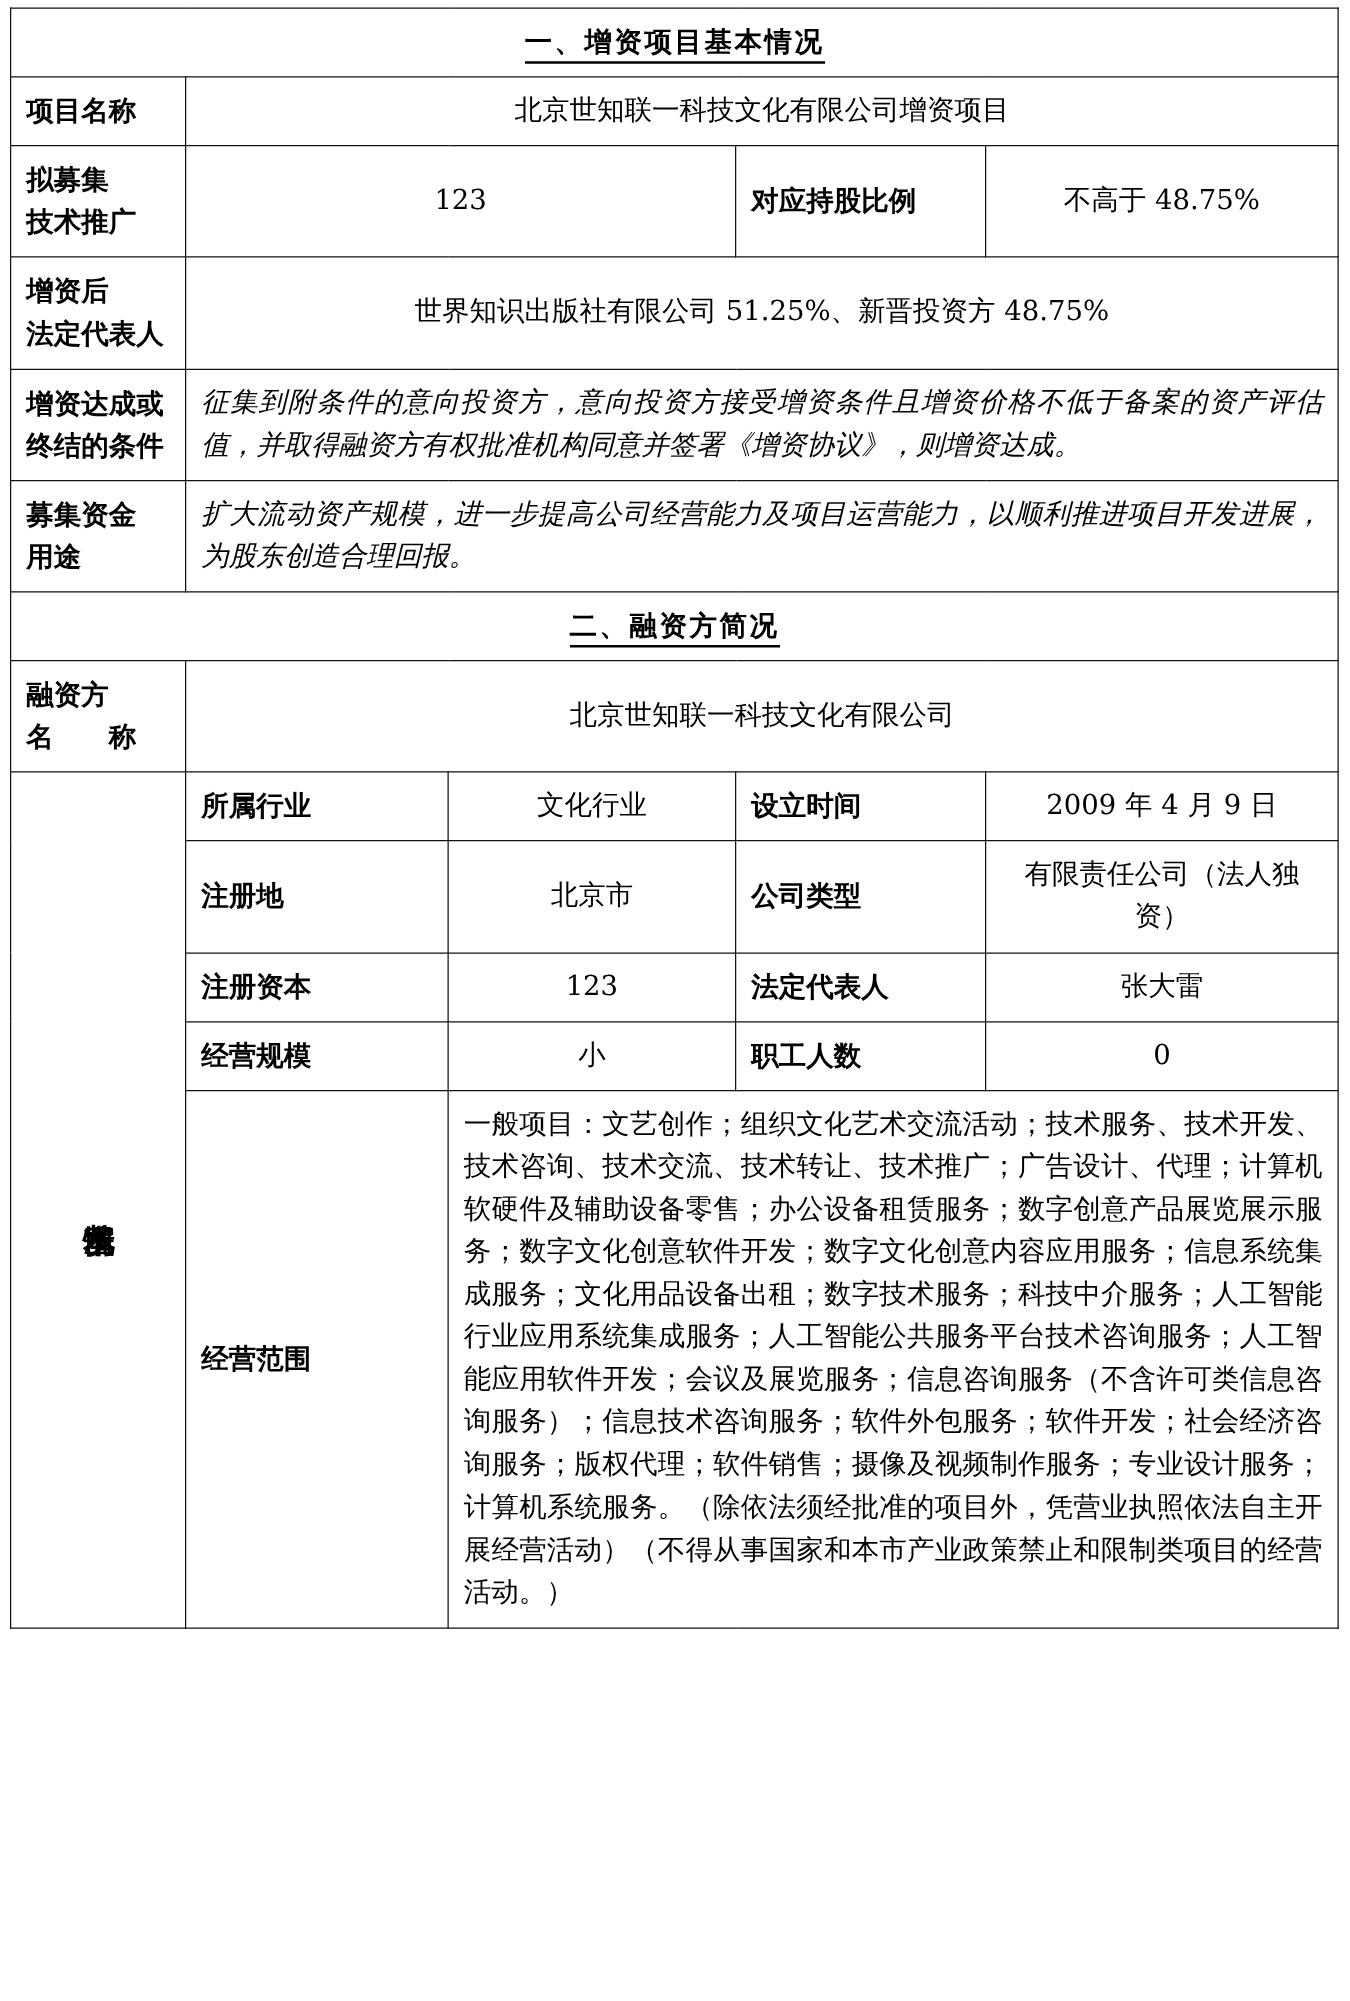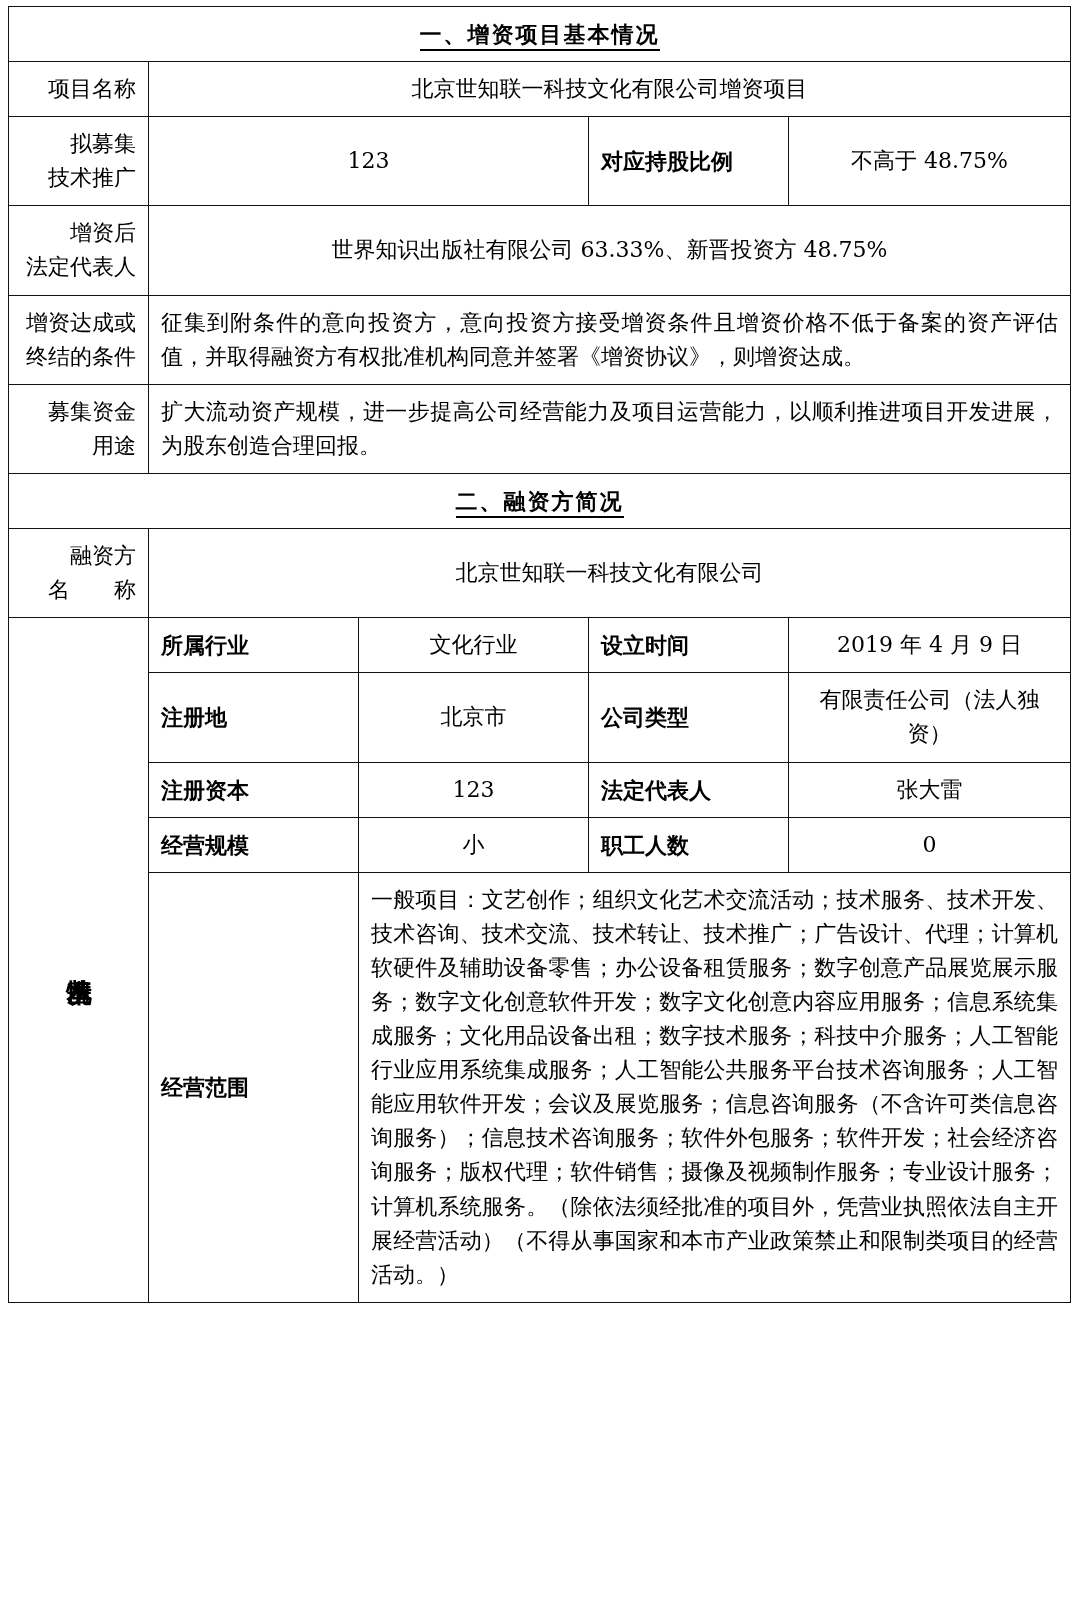--- a/index.html
+++ b/index.html
@@ -35,22 +35,22 @@
     font-size: 27px;
     font-weight: bold;
     letter-spacing: 2px;
     padding: 14px 0 14px 0;
   }
   .section-title span.ul {
     border-bottom: 2px solid #000;
     padding-bottom: 2px;
   }
   .lbl {
-    text-align: right;
-    font-weight: normal;
+    text-align: left;
+    font-weight: bold;
     font-size: 22px;
     line-height: 1.5;
   }
   .lbl-spread {
     text-align: left;
     font-weight: bold;
     font-size: 22px;
   }
   .val {
     text-align: center;
@@ -58,20 +58,21 @@
   }
   .val-c {
     text-align: center;
     font-size: 22px;
   }
   .para {
     text-align: justify;
     text-justify: inter-ideograph;
     font-size: 22px;
     line-height: 1.62;
+    font-style: italic;
   }
   .vert-lbl {
     text-align: center;
     font-weight: bold;
     font-size: 25px;
     letter-spacing: 1px;
     line-height: 1.3;
     writing-mode: vertical-rl;
     text-orientation: upright;
     white-space: nowrap;
@@ -128,21 +129,21 @@
       <td class="val-c" colspan="2">123</td>
       <td class="lbl-spread">对应持股比例</td>
       <td class="val-c">不高于 48.75%</td>
     </tr>
 
     <tr>
       <td class="lbl">
         <div>增资后</div>
         <div>法定代表人</div>
       </td>
-      <td class="val" colspan="4">世界知识出版社有限公司 63.33%、新晋投资方 48.75%</td>
+      <td class="val" colspan="4">世界知识出版社有限公司 51.25%、新晋投资方 48.75%</td>
     </tr>
 
     <tr>
       <td class="lbl">
         <div>增资达成或</div>
         <div>终结的条件</div>
       </td>
       <td class="para" colspan="4">征集到附条件的意向投资方，意向投资方接受增资条件且增资价格不低于备案的资产评估值，并取得融资方有权批准机构同意并签署《增资协议》，则增资达成。</td>
     </tr>
 
@@ -170,21 +171,21 @@
 
     <tr>
       <td rowspan="5" style="padding:0;">
         <div class="vert-wrap">
           <div class="vert-lbl">基本情况</div>
         </div>
       </td>
       <td class="lbl-spread">所属行业</td>
       <td class="val">文化行业</td>
       <td class="lbl-spread">设立时间</td>
-      <td class="val">2019 年 4 月 9 日</td>
+      <td class="val">2009 年 4 月 9 日</td>
     </tr>
 
     <tr>
       <td class="lbl-spread">注册地</td>
       <td class="val">北京市</td>
       <td class="lbl-spread">公司类型</td>
       <td class="val small-val">有限责任公司（法人独资）</td>
     </tr>
 
     <tr>

